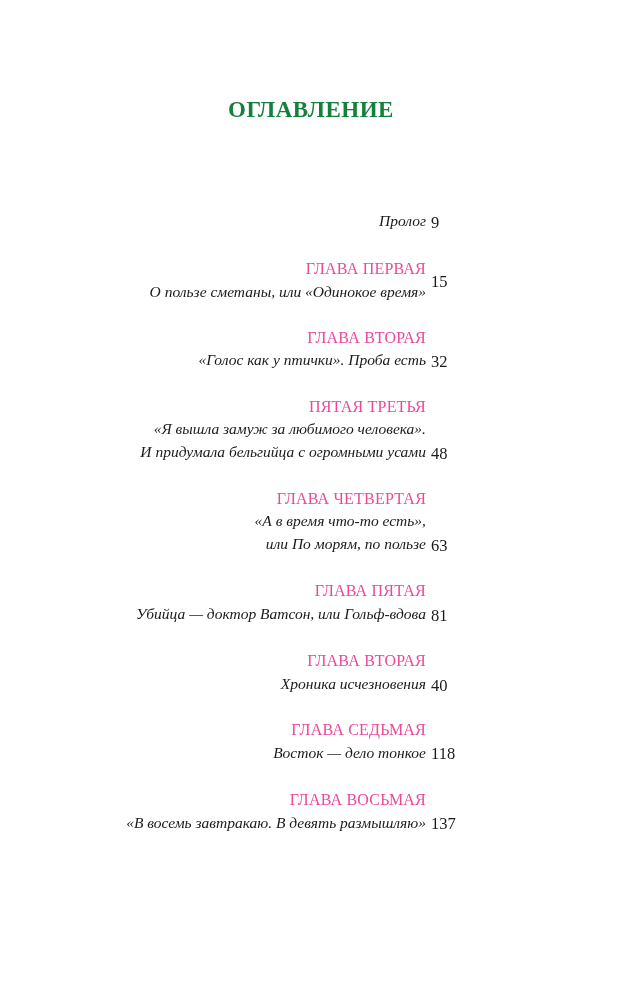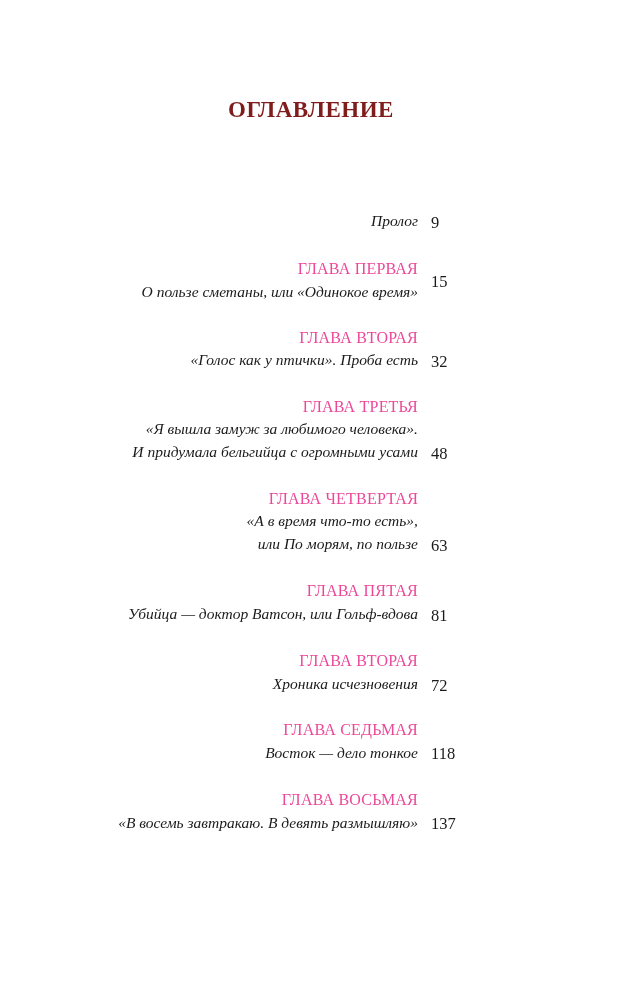--- a/index.html
+++ b/index.html
@@ -3,25 +3,25 @@
   <meta charset="utf-8">
   <style>
     html, body { margin: 0; padding: 0; }
     body {
       width: 644px; height: 1000px; background: #ffffff; color: #1a1a1a;
       font-family: "Liberation Serif", "DejaVu Serif", serif;
       position: relative; overflow: hidden;
     }
     .title {
       position: absolute; top: 97px; left: 0; width: 622px; text-align: center;
-      font-size: 23px; font-weight: bold; letter-spacing: 0.5px; color: #7f1d1d;
+      font-size: 23px; font-weight: bold; letter-spacing: 0.5px; color: #15803d;
     }
     .toc { position: absolute; top: 0; left: 0; width: 644px; }
     .line {
-      position: absolute; left: 8px; width: 410px; text-align: right;
+      position: absolute; left: 16px; width: 410px; text-align: right;
       font-size: 15.5px; line-height: 20px; white-space: nowrap; font-family: Liberation Serif, serif;
     }
     .head { font-size: 16px; letter-spacing: 0.2px; color: #ec4899; }
     .sub { font-style: italic; }
     .page {
       position: absolute; left: 431px; font-size: 16.5px; line-height: 20px;
       white-space: nowrap;
     }
   </style>
 </head>
@@ -35,37 +35,37 @@
   <div class="page" style="top:213px">9</div>
 
   <div class="line head" style="top:259px">ГЛАВА ПЕРВАЯ</div>
   <div class="line sub" style="top:282px">О пользе сметаны, или «Одинокое время»</div>
   <div class="page" style="top:272px">15</div>
 
   <div class="line head" style="top:328px">ГЛАВА ВТОРАЯ</div>
   <div class="line sub" style="top:350px">«Голос как у птички». Проба есть</div>
   <div class="page" style="top:352px">32</div>
 
-  <div class="line head" style="top:397px">ГЛАВА ТРЕТЬЯ</div>
+  <div class="line head" style="top:397px">ПЯТАЯ ТРЕТЬЯ</div>
   <div class="line sub" style="top:419px">«Я вышла замуж за любимого человека».</div>
   <div class="line sub" style="top:442px">И придумала бельгийца с огромными усами</div>
   <div class="page" style="top:444px">48</div>
 
   <div class="line head" style="top:489px">ГЛАВА ЧЕТВЕРТАЯ</div>
   <div class="line sub" style="top:511px">«А в время что-то есть»,</div>
   <div class="line sub" style="top:534px">или По морям, по пользе</div>
   <div class="page" style="top:536px">63</div>
 
   <div class="line head" style="top:581px">ГЛАВА ПЯТАЯ</div>
   <div class="line sub" style="top:604px">Убийца — доктор Ватсон, или Гольф-вдова</div>
   <div class="page" style="top:606px">81</div>
 
   <div class="line head" style="top:651px">ГЛАВА ВТОРАЯ</div>
   <div class="line sub" style="top:674px">Хроника исчезновения</div>
-  <div class="page" style="top:676px">72</div>
+  <div class="page" style="top:676px">40</div>
 
   <div class="line head" style="top:720px">ГЛАВА СЕДЬМАЯ</div>
   <div class="line sub" style="top:743px">Восток — дело тонкое</div>
   <div class="page" style="top:744px">118</div>
 
   <div class="line head" style="top:790px">ГЛАВА ВОСЬМАЯ</div>
   <div class="line sub" style="top:813px">«В восемь завтракаю. В девять размышляю»</div>
   <div class="page" style="top:814px">137</div>
 </div>
 

